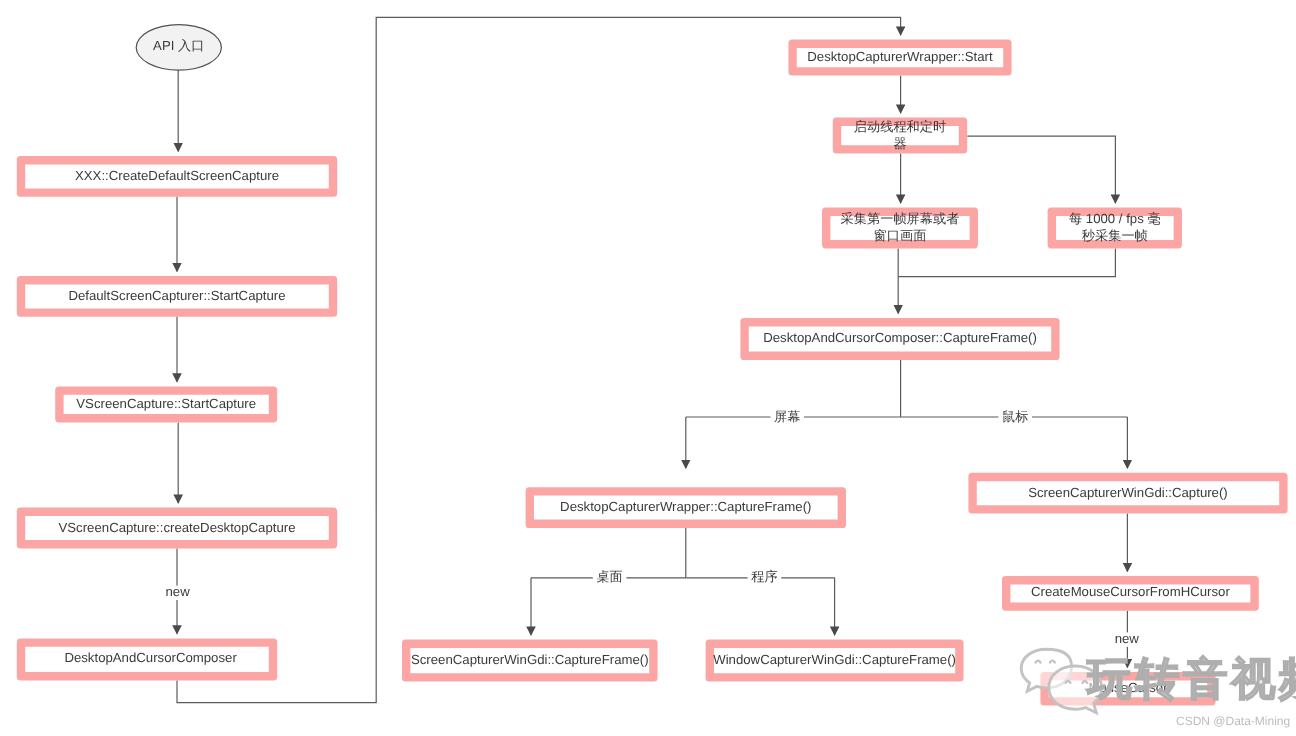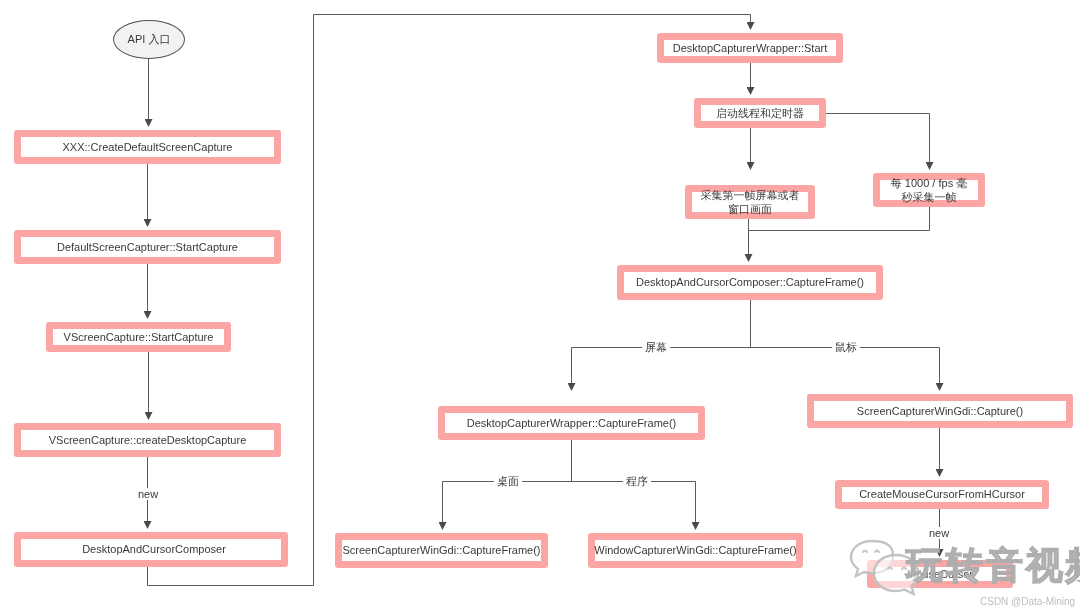--- a/index.html
+++ b/index.html
@@ -127,27 +127,27 @@
   <div class="node ellipse" style="left:113px; top:20px; width:72px; height:39px;">API 入口</div>
 
   <div class="node" style="left:14px; top:130px; width:267px; height:34px;">XXX::CreateDefaultScreenCapture</div>
 
   <div class="node" style="left:14px; top:230px; width:267px; height:34px;">DefaultScreenCapturer::StartCapture</div>
 
   <div class="node" style="left:46px; top:322px; width:185px; height:30px;">VScreenCapture::StartCapture</div>
 
   <div class="node" style="left:14px; top:423px; width:267px; height:34px;">VScreenCapture::createDesktopCapture</div>
 
-  <div class="node" style="left:14px; top:532px; width:274px; height:35px;padding-left:12px;">DesktopAndCursorComposer</div>
+  <div class="node" style="left:14px; top:532px; width:217px; height:35px;padding-left:12px;">DesktopAndCursorComposer</div>
 
   <div class="node" style="left:657px; top:33px; width:186px; height:30px;">DesktopCapturerWrapper::Start</div>
 
-  <div class="node" style="left:694px; top:98px; width:132px; height:30px;">启动线程和定时器</div>
+  <div class="node" style="left:694px; top:98px; width:112px; height:30px;">启动线程和定时器</div>
 
-  <div class="node" style="left:685px; top:185px; width:130px; height:34px;">采集第一帧屏幕或者窗口画面</div>
+  <div class="node" style="left:685px; top:173px; width:130px; height:34px;">采集第一帧屏幕或者窗口画面</div>
 
   <div class="node" style="left:873px; top:173px; width:112px; height:34px;">每 1000 / fps 毫秒采集一帧</div>
 
   <div class="node" style="left:617px; top:265px; width:266px; height:35px;">DesktopAndCursorComposer::CaptureFrame()</div>
 
   <div class="node" style="left:438px; top:406px; width:267px; height:34px;">DesktopCapturerWrapper::CaptureFrame()</div>
 
   <div class="node" style="left:807px; top:394px; width:266px; height:34px;">ScreenCapturerWinGdi::Capture()</div>
 
   <div class="node" style="left:335px; top:533px; width:213px; height:35px;">ScreenCapturerWinGdi::CaptureFrame()</div>

